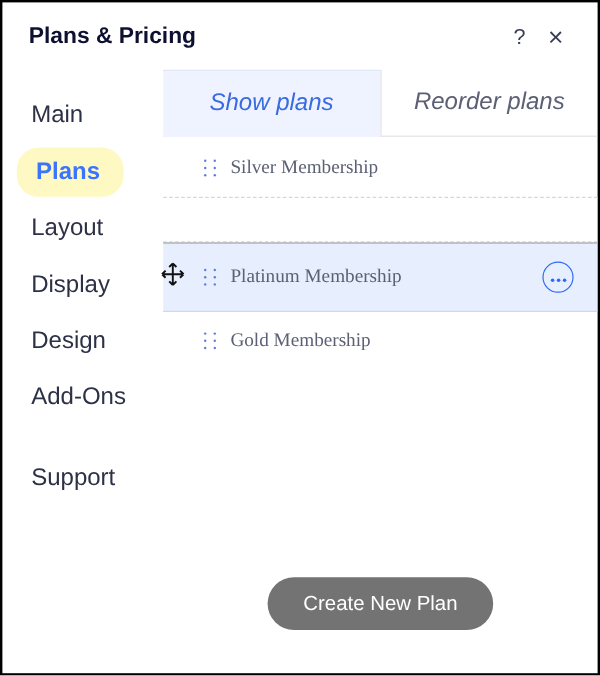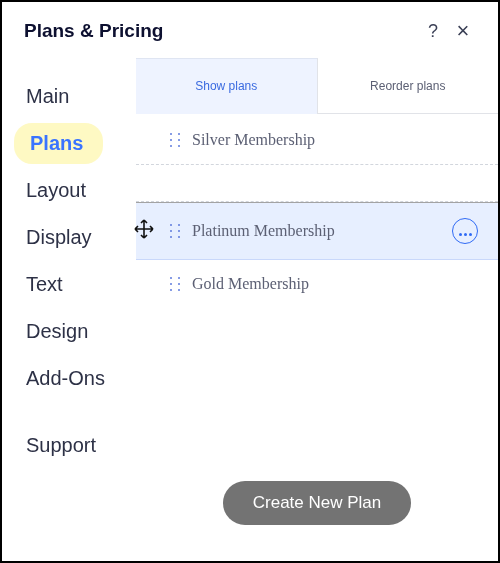--- a/index.html
+++ b/index.html
@@ -81,24 +81,25 @@
   .tabs {
     display: flex;
     height: 56px;
     border-bottom: 1px solid #e1e3e8;
   }
   .tab {
     flex: 1;
     display: flex;
     align-items: center;
     justify-content: center;
-    font-size: 12px;
+    font-size: 20px;
     color: #5c6074;
     cursor: pointer;
     border-left: 1px solid #e1e3e8;
+    font-style: italic;
   }
   .tab:first-child { border-left: none; }
   .tab.active {
     background: #eef3ff;
     color: #3a6ae0;
     border-top: 1px solid #dfe5f2;
     border-bottom: 1px solid #eef3ff;
     margin-bottom: -1px;
   }
   .list {
@@ -205,21 +206,20 @@
     <div class="icon-btn" style="font-size:22px;">×</div>
   </div>
 
   <div class="body">
 
     <div class="sidebar">
       <div class="side-item">Main</div>
       <div class="side-item active">Plans</div>
       <div class="side-item">Layout</div>
       <div class="side-item">Display</div>
-      <div class="side-item">Text</div>
       <div class="side-item">Design</div>
       <div class="side-item">Add-Ons</div>
       <div class="side-sep"></div>
       <div class="side-item">Support</div>
     </div>
 
     <div class="main">
 
       <div class="tabs">
         <div class="tab active">Show plans</div>

